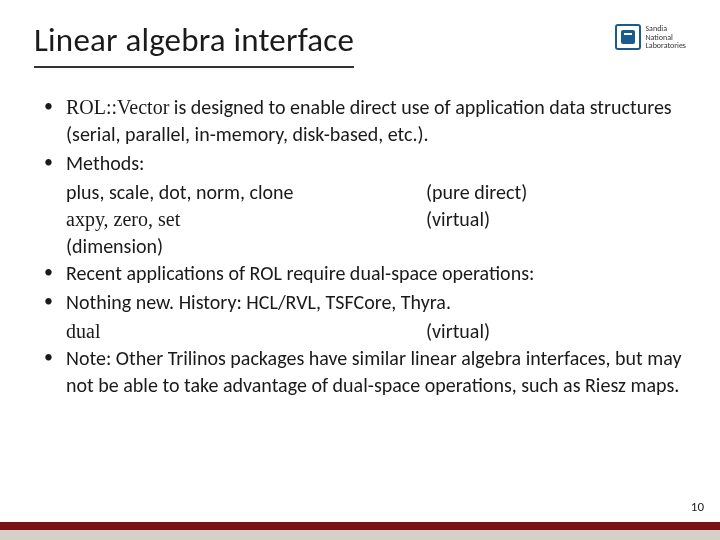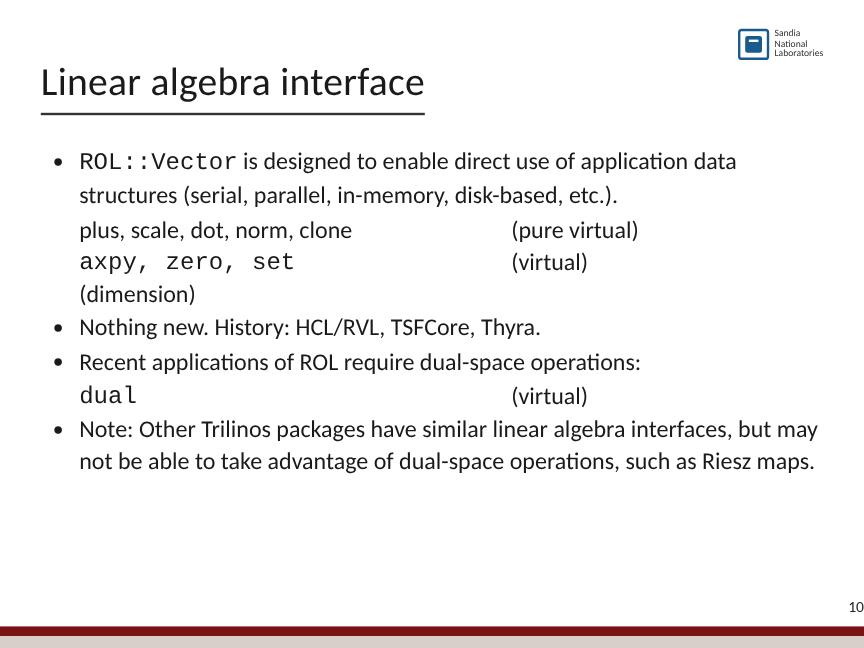--- a/index.html
+++ b/index.html
@@ -21,21 +21,20 @@
     justify-content: space-between;
     align-items: flex-start;
   }
   .title {
     font-size: 33px;
     font-weight: 400;
     color: #1a1a1a;
     padding-bottom: 6px;
     display: inline-block;
     letter-spacing: 0.2px;
-    margin-top: 28px;
   }
   .title-underline {
     border-bottom: 2px solid #333;
     width: fit-content;
     margin-bottom: 26px;
   }
   .logo {
     display: flex;
     align-items: center;
     gap: 4px;
@@ -83,21 +82,21 @@
     margin-bottom: 2px;
   }
   ul > li::before {
     content: "•";
     position: absolute;
     left: 2px;
     top: 0;
     font-size: 18px;
   }
   .mono {
-    font-family: Liberation Mono, monospace;
+    font-family: Liberation Serif, serif;
   }
   .method-row {
     display: flex;
     padding-left: 24px;
   }
   .method-left {
     width: 360px;
   }
   .method-right {
     flex: 1;
@@ -117,21 +116,21 @@
   .bar-top {
     height: 8px;
     background: #7a1414;
   }
   .bar-bottom {
     height: 10px;
     background: #d6d0c8;
   }
   .page-num {
     position: absolute;
-    right: 0;
+    right: 16px;
     bottom: 26px;
     font-size: 13px;
     color: #222;
   }
 </style>
 </head>
 <body>
 
 <div class="slide">
 
@@ -149,37 +148,40 @@
         <div>Laboratories</div>
       </div>
     </div>
   </div>
 
   <div class="content">
     <ul>
       <li>
         <span class="mono">ROL::Vector</span><span> is designed to enable direct use of application data structures (serial, parallel, in-memory, disk-based, etc.).</span>
       </li>
+      <li>
+        <span>Methods:</span>
+      </li>
     </ul>
 
     <div class="method-row">
       <div class="method-left">plus, scale, dot, norm, clone</div>
-      <div class="method-right">(pure virtual)</div>
+      <div class="method-right">(pure direct)</div>
     </div>
     <div class="method-row">
       <div class="method-left mono">axpy, zero, set</div>
       <div class="method-right">(virtual)</div>
     </div>
     <div class="method-row">
       <div class="method-right">(dimension)</div>
     </div>
 
     <ul>
+      <li>Recent applications of ROL require dual-space operations:</li>
       <li>Nothing new.  History: HCL/RVL, TSFCore, Thyra.</li>
-      <li>Recent applications of ROL require dual-space operations:</li>
     </ul>
 
     <div class="dual-row">
       <div class="method-left mono">dual</div>
       <div class="method-right">(virtual)</div>
     </div>
 
     <ul>
       <li>Note:  Other Trilinos packages have similar linear algebra interfaces, but may not be able to take advantage of dual-space operations, such as Riesz maps.</li>
     </ul>

